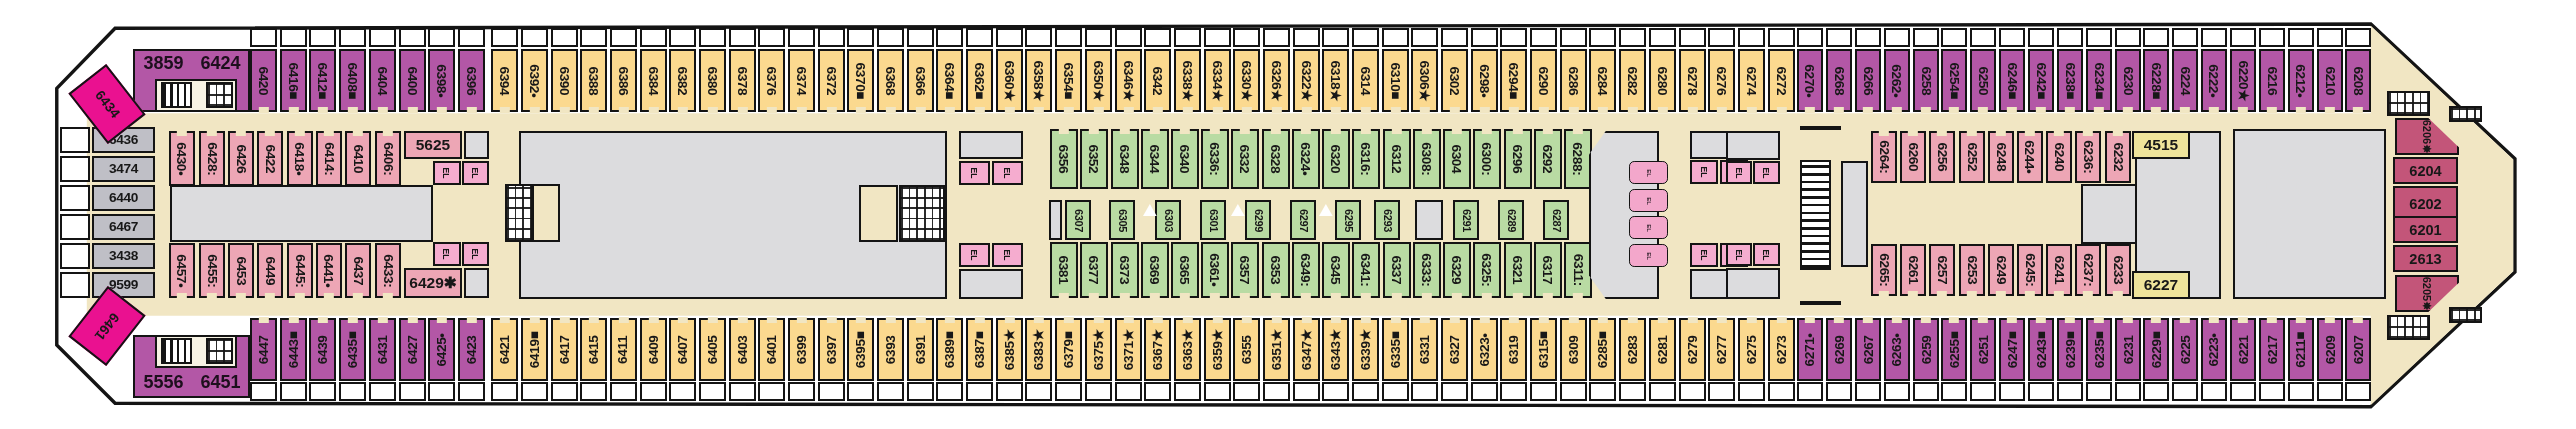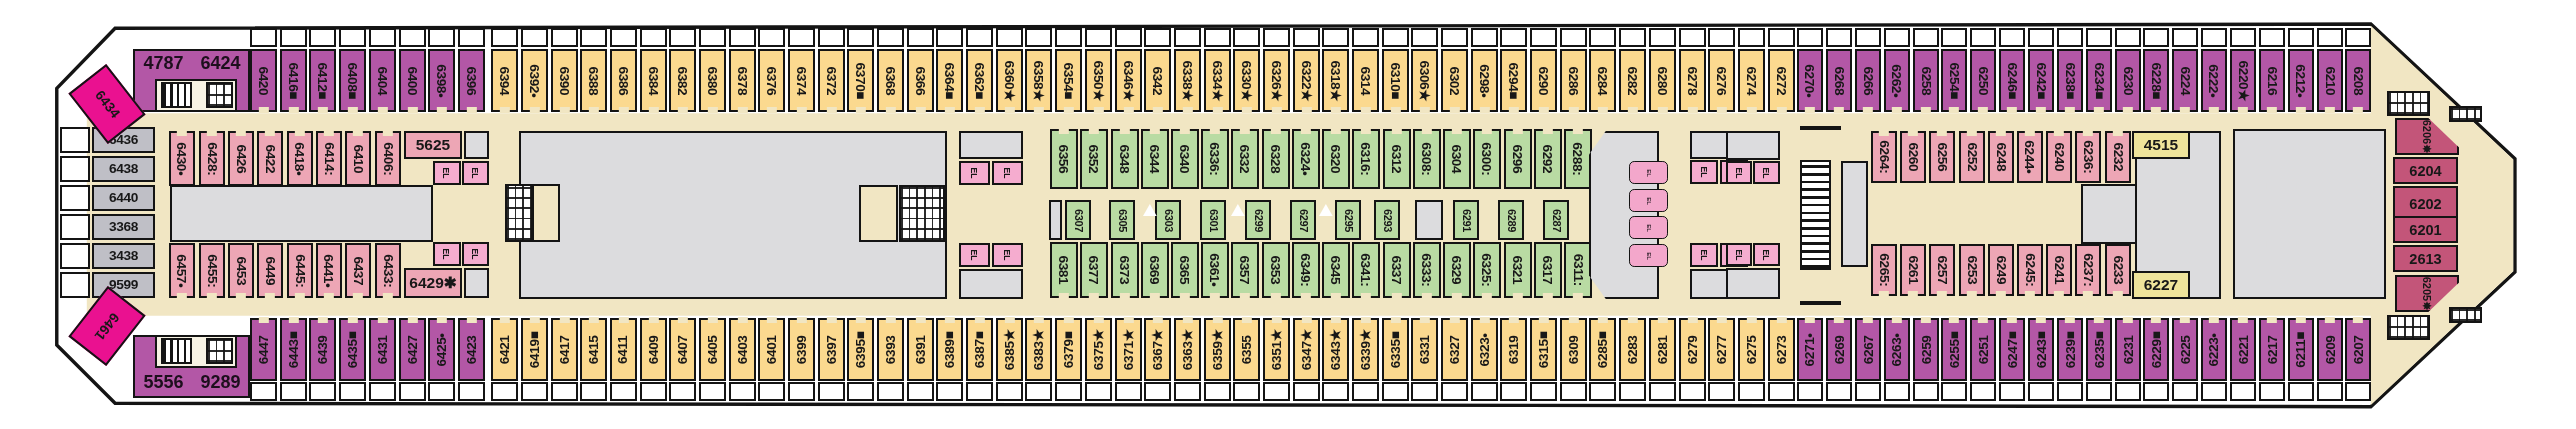--- a/index.html
+++ b/index.html
@@ -1118,29 +1118,29 @@
       </div>
       <div class="cab pink r90" style="left: 2278px; top: 242px; width: 27.5px; height: 57px; position: absolute;">
         <span>6215</span>
         <div class="door" style="background: rgb(220, 220, 222); top: -2.6px;"></div>
       </div>
       <div class="cab grayc" style="left: 92px; top: 127px; width: 63px; height: 26px; position: absolute;">
         <span>6436</span>
       </div>
       <div class="whitebox" style="left: 60px; top: 127px; width: 30px; height: 26px; position: absolute;"></div>
       <div class="cab grayc" style="left: 92px; top: 156px; width: 63px; height: 26px; position: absolute;">
-        <span>6438</span>
+        <span>3474</span>
       </div>
       <div class="whitebox" style="left: 60px; top: 156px; width: 30px; height: 26px; position: absolute;"></div>
       <div class="cab grayc" style="left: 92px; top: 185px; width: 63px; height: 26px; position: absolute;">
         <span>6440</span>
       </div>
       <div class="whitebox" style="left: 60px; top: 185px; width: 30px; height: 26px; position: absolute;"></div>
       <div class="cab grayc" style="left: 92px; top: 214px; width: 63px; height: 26px; position: absolute;">
-        <span>3368</span>
+        <span>6467</span>
       </div>
       <div class="whitebox" style="left: 60px; top: 214px; width: 30px; height: 26px; position: absolute;"></div>
       <div class="cab grayc" style="left: 92px; top: 243px; width: 63px; height: 26px; position: absolute;">
         <span>3438</span>
       </div>
       <div class="whitebox" style="left: 60px; top: 243px; width: 30px; height: 26px; position: absolute;"></div>
       <div class="cab grayc" style="left: 92px; top: 272px; width: 63px; height: 26px; position: absolute;">
         <span>9599</span>
       </div>
       <div class="whitebox" style="left: 60px; top: 272px; width: 30px; height: 26px; position: absolute;"></div>
@@ -1245,34 +1245,34 @@
       <div class="room" style="left: 2233px; top: 129px; width: 153px; height: 170px; position: absolute;"></div>
       <div class="stairs_g" style="left: 2387px; top: 91px; width: 43px; height: 25px; position: absolute;"></div>
       <div class="stairs_g" style="left: 2449px; top: 106px; width: 33px; height: 16.3px; position: absolute;"></div>
       <div class="stairs_g" style="left: 2387px; top: 315px; width: 43px; height: 25px; position: absolute;"></div>
       <div class="stairs_g" style="left: 2449px; top: 307px; width: 33px; height: 16.3px; position: absolute;"></div>
       <div class="purpleblock" style="left: 133px; top: 49px; width: 117px; height: 63px; position: absolute;"></div>
       <div class="stairsbox" style="left: 155px; top: 79px; width: 82px; height: 33px; position: absolute;"></div>
       <div class="stairs_v" style="left: 161px; top: 82px; width: 31px; height: 26px; position: absolute;"></div>
       <div class="stairs_g" style="left: 206px; top: 82px; width: 27px; height: 26px; position: absolute;"></div>
       <div class="label" style="left: 135px; top: 52px; width: 57px; height: 22px; position: absolute;">
-        <span>4787</span>
+        <span>3859</span>
       </div>
       <div class="label" style="left: 193px; top: 52px; width: 55px; height: 22px; position: absolute;">
         <span>6424</span>
       </div>
       <div class="purpleblock" style="left: 133px; top: 335px; width: 117px; height: 63px; position: absolute;"></div>
       <div class="stairsbox" style="left: 155px; top: 335px; width: 82px; height: 33px; position: absolute;"></div>
       <div class="stairs_v" style="left: 161px; top: 338px; width: 31px; height: 26px; position: absolute;"></div>
       <div class="stairs_g" style="left: 206px; top: 338px; width: 27px; height: 26px; position: absolute;"></div>
       <div class="label" style="left: 135px; top: 371px; width: 57px; height: 22px; position: absolute;">
         <span>5556</span>
       </div>
       <div class="label" style="left: 193px; top: 371px; width: 55px; height: 22px; position: absolute;">
-        <span>9289</span>
+        <span>6451</span>
       </div>
       <div class="magenta" style="left: 83px; top: 72px; width: 48px; height: 64px; position: absolute; transform: rotate(-38deg);">
         <span>6434</span>
       </div>
       <div class="magenta" style="left: 83px; top: 294px; width: 48px; height: 64px; position: absolute; transform: rotate(38deg);">
         <span>6461</span>
       </div>
       <div class="rose r90 clipTR" style="left: 2395px; top: 118px; width: 64px; height: 37px; position: absolute;">
         <span>6206✸</span>
       </div>

